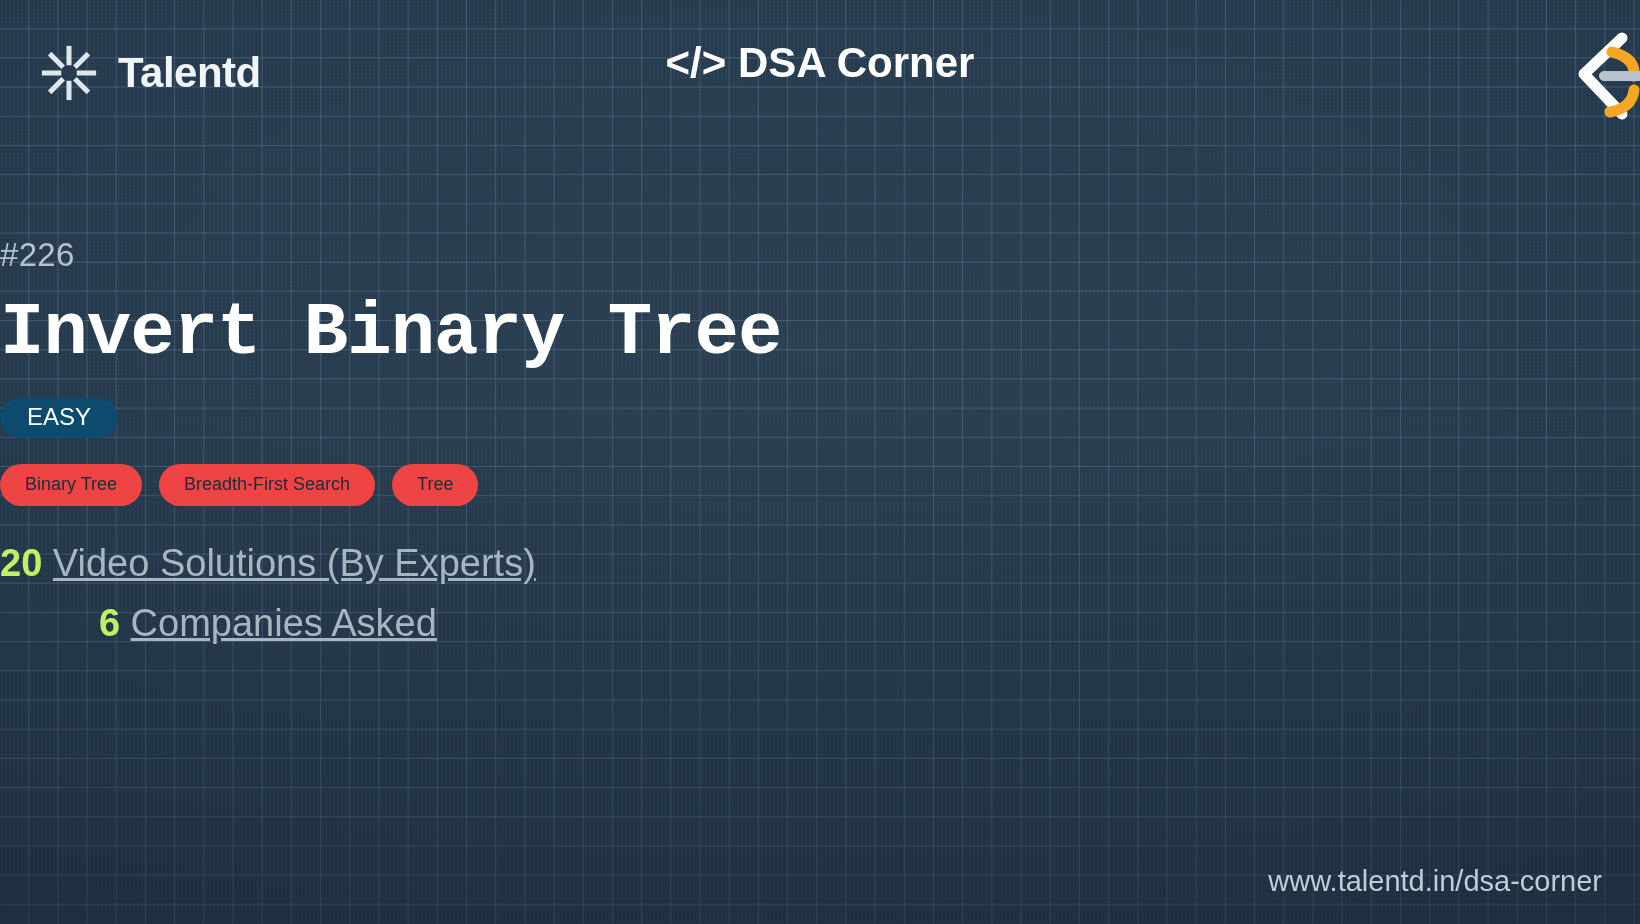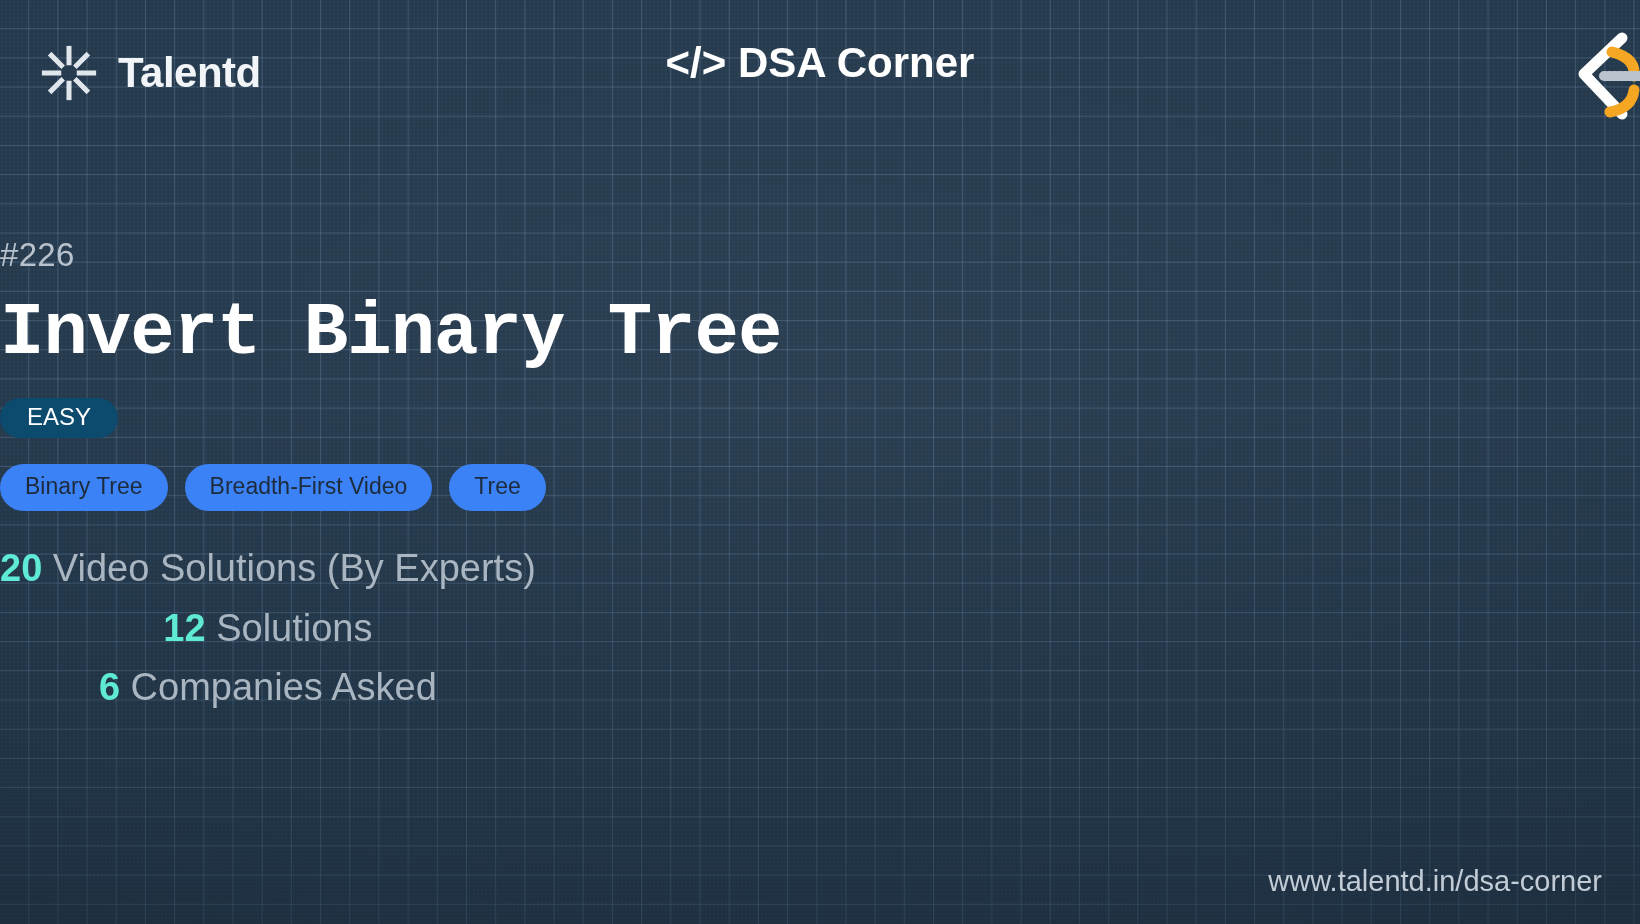--- a/index.html
+++ b/index.html
@@ -142,47 +142,47 @@
   #tag-list {
     margin-top:26px;
     display:flex;
     justify-content:center;
     align-items:center;
     gap:17px;
     flex-wrap:wrap;
     max-width:1300px;
   }
   .tag-chip {
-    background:#3b82f6;
+    background:#ef4444;
     color:#1d2b3a;
-    font-size:23px;
+    font-size:18px;
     line-height:1;
     padding:11px 25px 13px;
     border-radius:999px;
     white-space:nowrap;
   }
 
   #stats {
     margin-top:34px;
     display:flex;
     flex-direction:column;
     align-items:center;
     gap:13px;
   }
   .stat-row {
     font-size:38px;
     line-height:1.22;
     color:#a9b5c0;
     white-space:nowrap;
   }
   .stat-value {
-    color:#5eead4;
-    font-weight:bold;
-  }
-  .stat-label { color:#a9b5c0; }
+    color:#bef264;
+    font-weight:bold;
+  }
+  .stat-label { color:#a9b5c0;text-decoration:underline; }
 
   
   #footer-url {
     position:absolute;
     right:38px;
     bottom:28px;
     color:#c2ccd6;
     font-size:29px;
     line-height:1;
     z-index:5;
@@ -226,34 +226,30 @@
 <div id="main">
 
   <div id="problem-number">#226</div>
 
   <h1 id="problem-title">Invert Binary Tree</h1>
 
   <div id="difficulty-badge">EASY</div>
 
   <div id="tag-list">
     <span class="tag-chip">Binary Tree</span>
-    <span class="tag-chip">Breadth-First Video</span>
+    <span class="tag-chip">Breadth-First Search</span>
     <span class="tag-chip">Tree</span>
   </div>
 
   <div id="stats">
     <div class="stat-row">
       <span class="stat-value">20</span>
       <span class="stat-label">Video Solutions (By Experts)</span>
     </div>
     <div class="stat-row">
-      <span class="stat-value">12</span>
-      <span class="stat-label">Solutions</span>
-    </div>
-    <div class="stat-row">
       <span class="stat-value">6</span>
       <span class="stat-label">Companies Asked</span>
     </div>
   </div>
 
 </div>
 
 <div id="footer-url">www.talentd.in/dsa-corner</div>
 
 </body></html>

